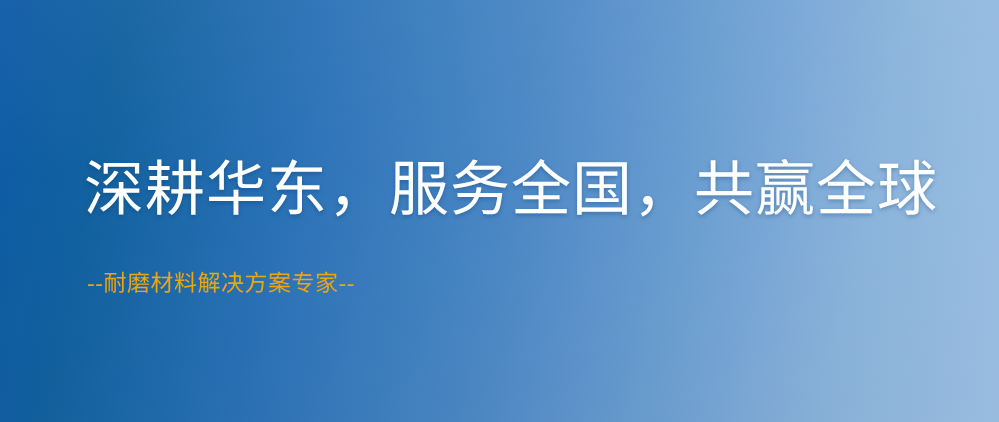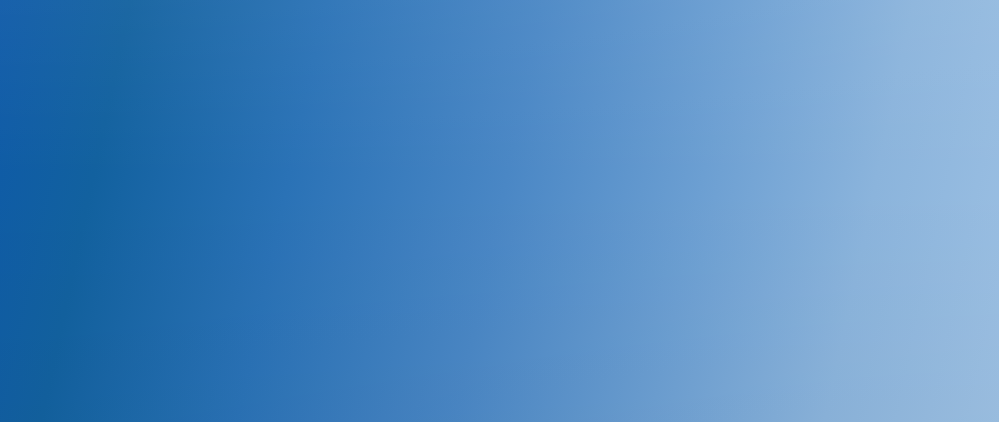--- a/index.html
+++ b/index.html
@@ -103,16 +103,18 @@
     font-size: 19px;
   }
 </style>
 </head>
 <body>
 
 <div id="banner">
 
   <div id="banner-sheen"></div>
 
+  <div id="headline">深耕华东，服务全国，共赢全球</div>
 
+  <div id="subtitle">--耐磨材料解决方案专家--</div>
 
 
 </div>
 
 </body></html>

